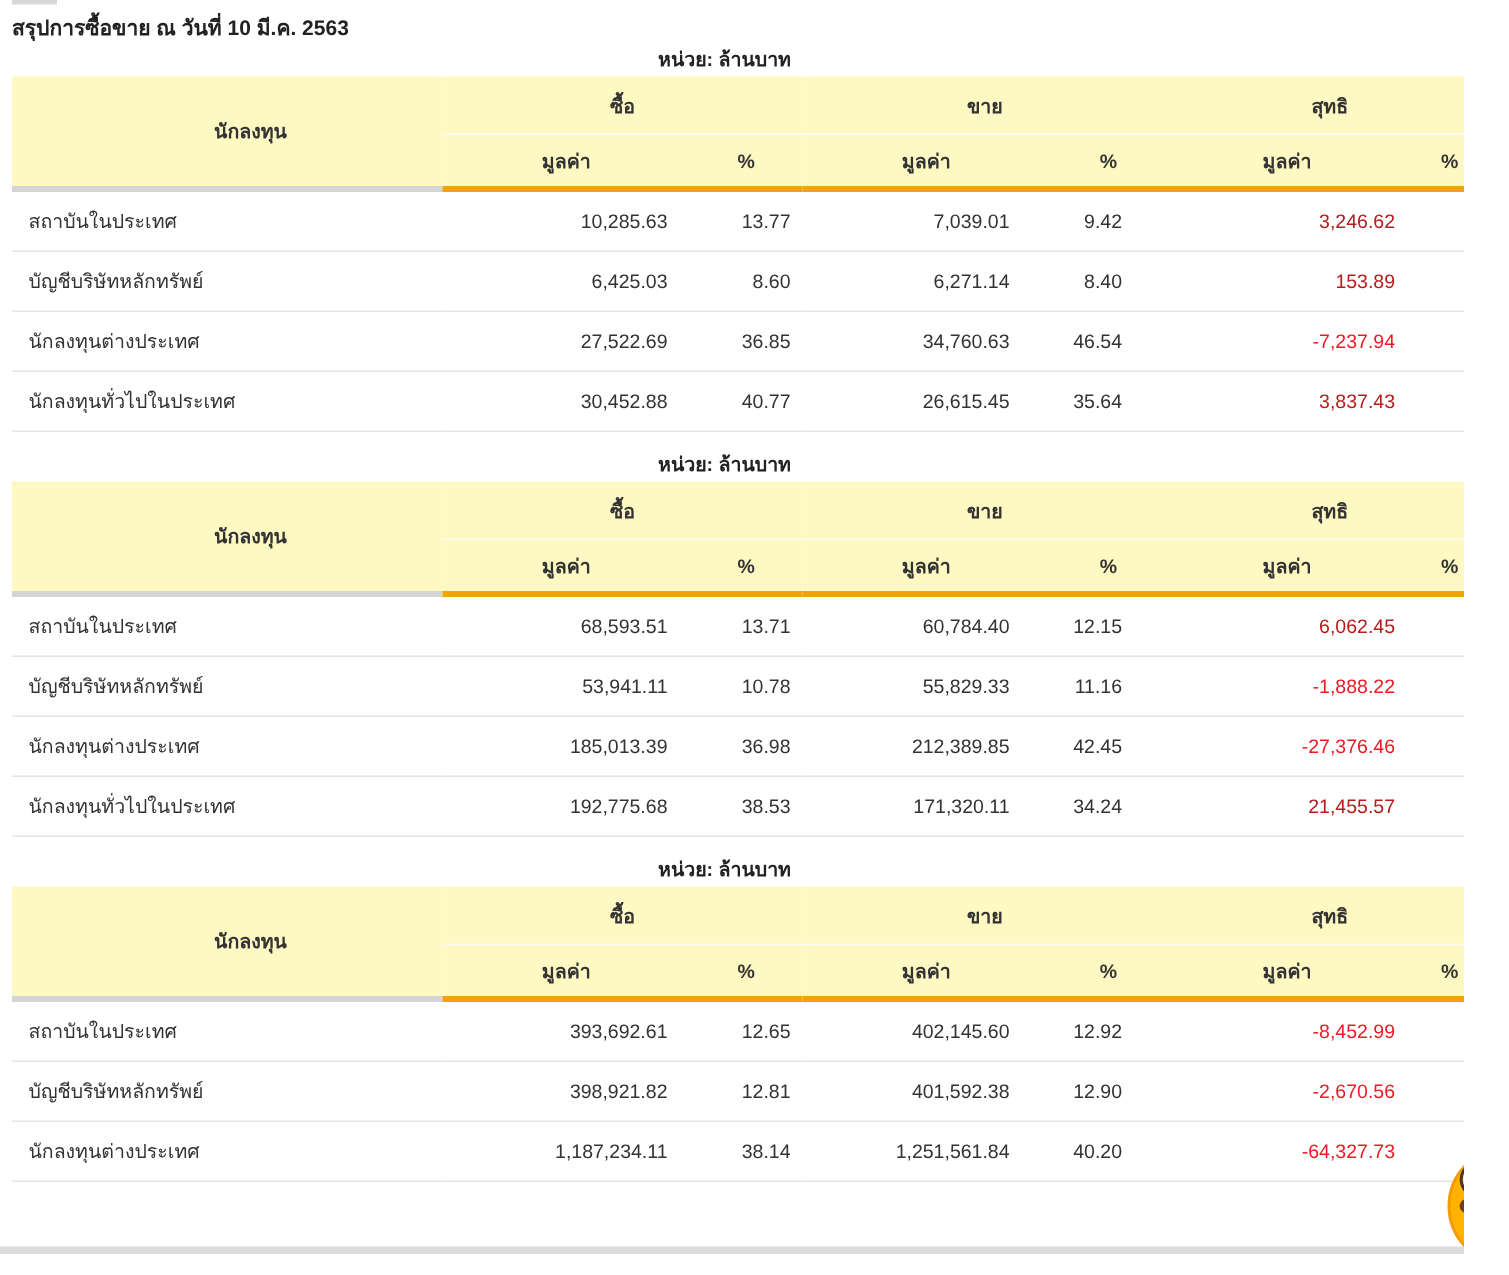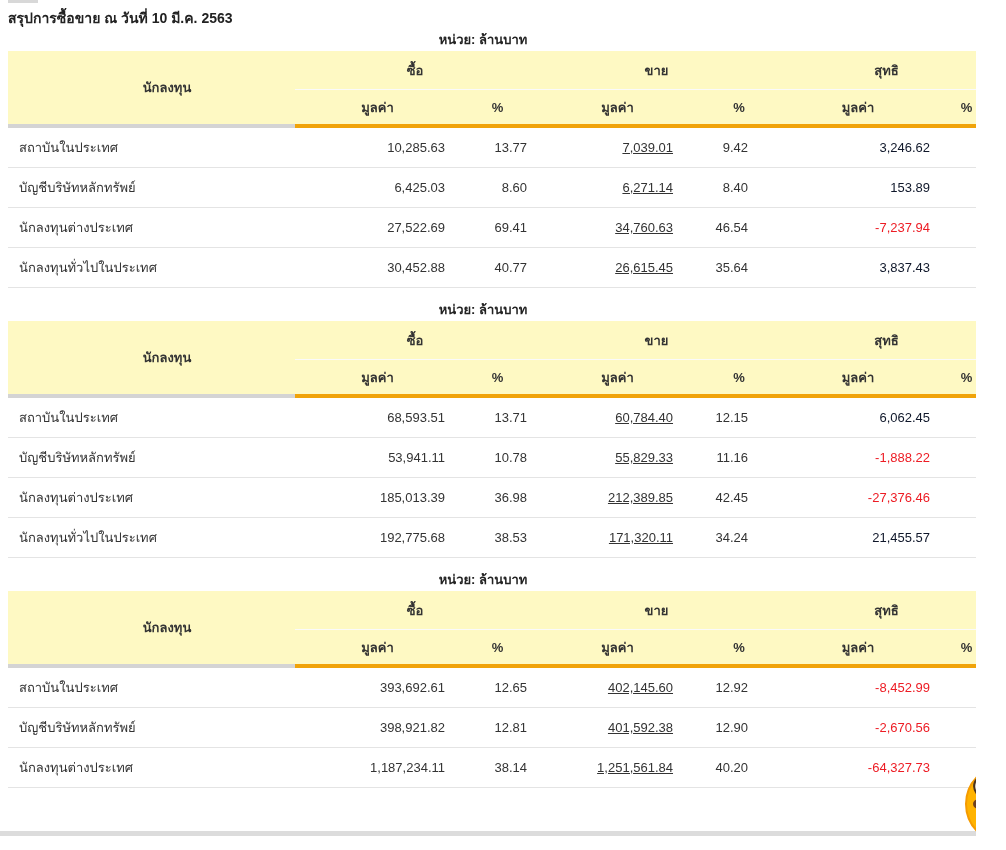--- a/index.html
+++ b/index.html
@@ -37,25 +37,25 @@
   th.investor-h{border-bottom:4px solid #d4d4d4;padding-left:32px;}
   th.sub{height:32px;border-bottom:4px solid #F0A30A;}
   tbody td{
     height:37px;border-bottom:1px solid #e4e4e4;
     vertical-align:middle;color:#333;background:#fff;
   }
   td.investor{text-align:left;padding-left:11px;}
   td.num{text-align:right;}
   td.buy-val{padding-right:15px;}
   td.buy-pct{padding-right:8px;}
-  td.sell-val{padding-right:27px;text-decoration:underline;}
+  td.sell-val{padding-right:27px;}
   td.sell-pct{padding-right:30px;}
   td.net-val{padding-right:8px;}
   td.net-pct{padding-right:10px;color:#333;}
-  .pos{color:#0f172a;}
+  .pos{color:#b91c1c;}
   .neg{color:#ed1c24;}
   .h-scrollbar{
     position:absolute;left:0;top:831px;width:1006px;height:5px;background:#dcdcdc;
   }
   .mascot{
     position:absolute;left:963px;top:764px;width:84px;height:80px;cursor:pointer;
   }
 </style>
 </head>
 <body>
@@ -107,21 +107,21 @@
           <td class="num buy-val">6,425.03</td>
           <td class="num buy-pct">8.60</td>
           <td class="num sell-val">6,271.14</td>
           <td class="num sell-pct">8.40</td>
           <td class="num net-val pos">153.89</td>
           <td class="num net-pct">-</td>
         </tr>
         <tr>
           <td class="investor">นักลงทุนต่างประเทศ</td>
           <td class="num buy-val">27,522.69</td>
-          <td class="num buy-pct">69.41</td>
+          <td class="num buy-pct">36.85</td>
           <td class="num sell-val">34,760.63</td>
           <td class="num sell-pct">46.54</td>
           <td class="num net-val neg">-7,237.94</td>
           <td class="num net-pct">-</td>
         </tr>
         <tr>
           <td class="investor">นักลงทุนทั่วไปในประเทศ</td>
           <td class="num buy-val">30,452.88</td>
           <td class="num buy-pct">40.77</td>
           <td class="num sell-val">26,615.45</td>

